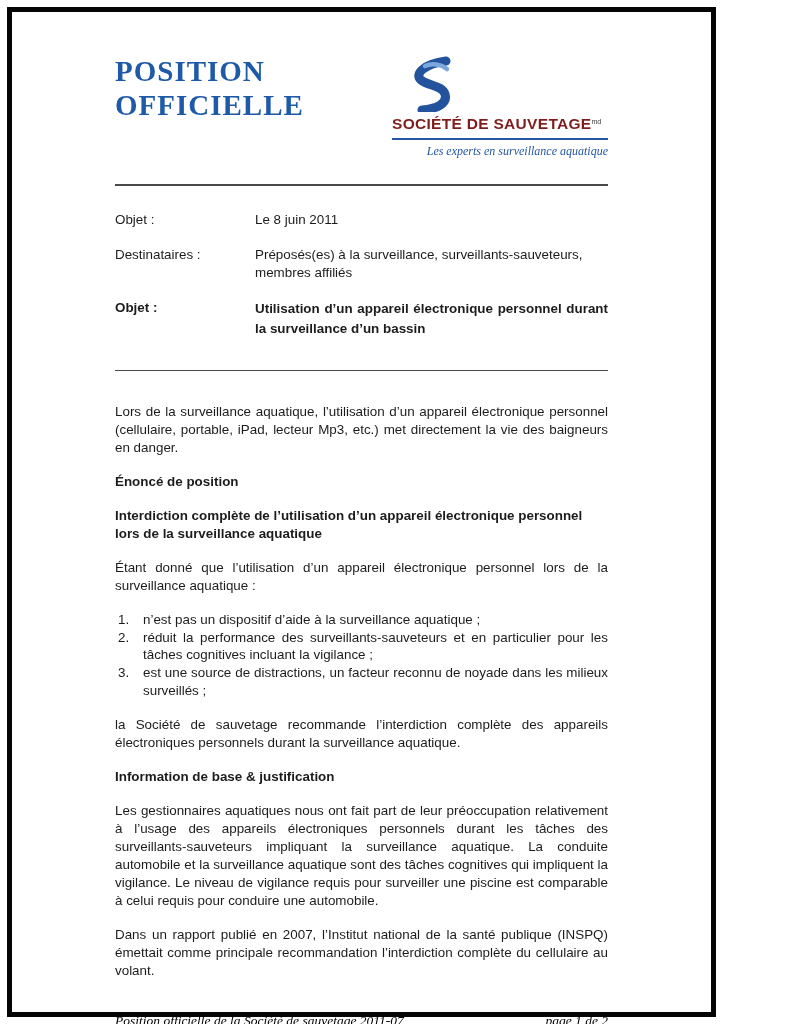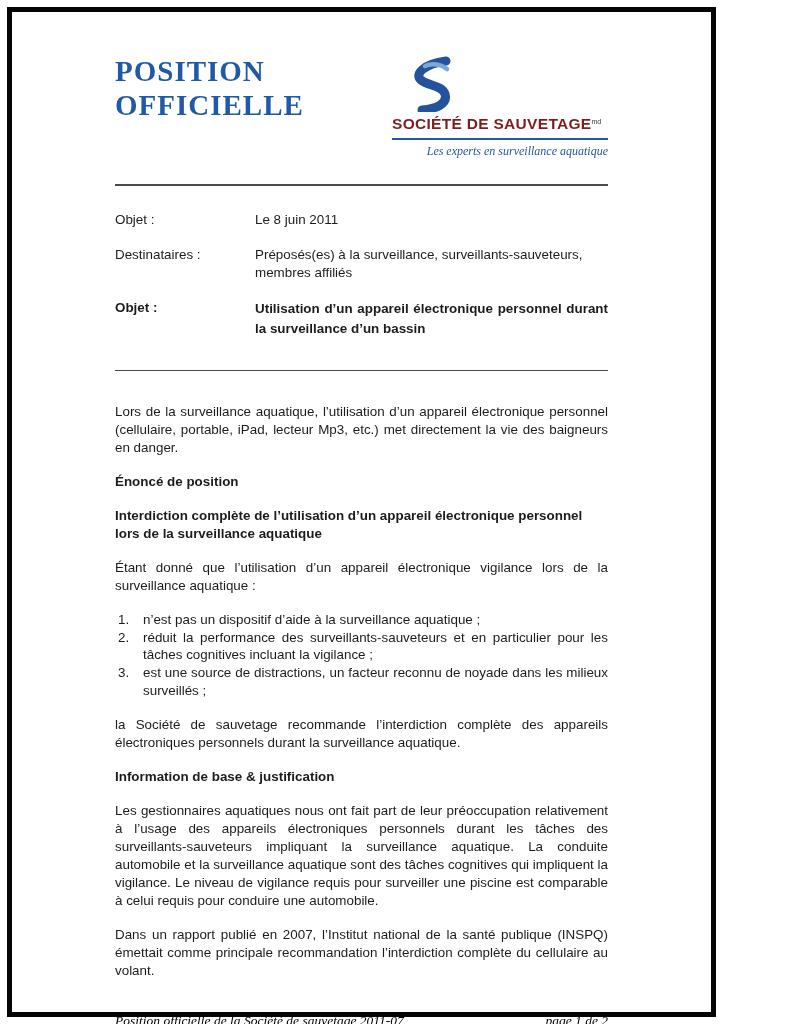--- a/index.html
+++ b/index.html
@@ -123,21 +123,21 @@
   </section>
 
   <div class="rule thin"></div>
 
   <main class="body">
     <p>Lors de la surveillance aquatique, l’utilisation d’un appareil électronique personnel (cellulaire, portable, iPad, lecteur Mp3, etc.) met directement la vie des baigneurs en danger.</p>
 
     <div class="heading">Énoncé de position</div>
     <div class="heading">Interdiction complète de l’utilisation d’un appareil électronique personnel lors de la surveillance aquatique</div>
 
-    <p>Étant donné que l’utilisation d’un appareil électronique vigilance lors de la surveillance aquatique :</p>
+    <p>Étant donné que l’utilisation d’un appareil électronique personnel lors de la surveillance aquatique :</p>
 
     <div class="list">
       <div class="list-item">
         <div class="list-num">1.</div>
         <div class="list-text">n’est pas un dispositif d’aide à la surveillance aquatique ;</div>
       </div>
       <div class="list-item">
         <div class="list-num">2.</div>
         <div class="list-text">réduit la performance des surveillants-sauveteurs et en particulier pour les tâches cognitives incluant la vigilance ;</div>
       </div>

